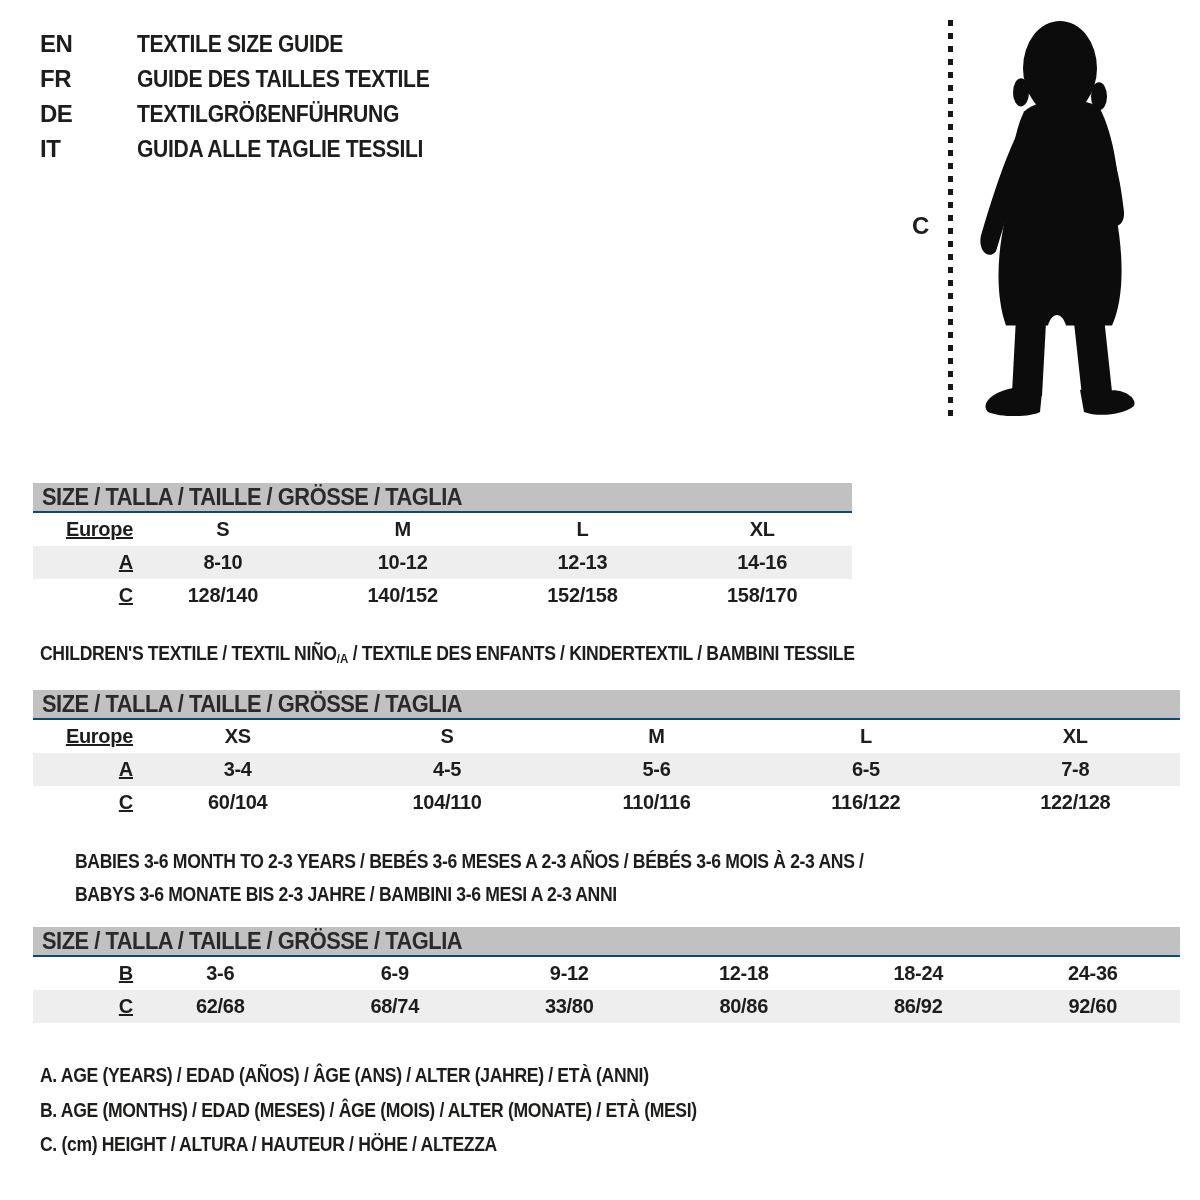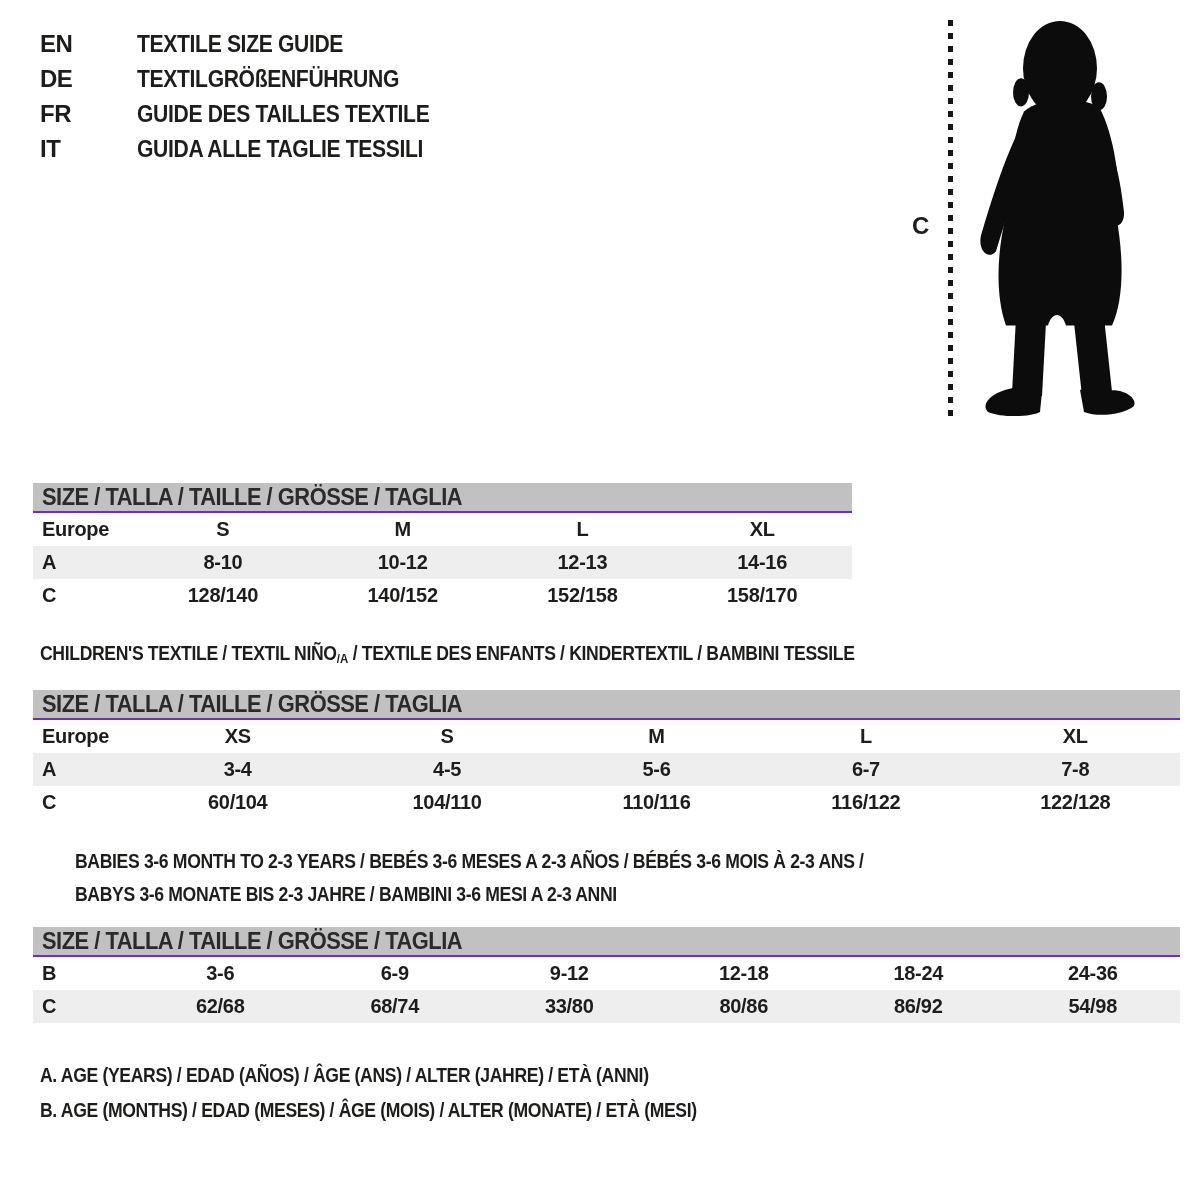--- a/index.html
+++ b/index.html
@@ -29,52 +29,52 @@
 
   
   .sec-title { position:absolute; left:40px; font-size:20px; line-height:24px; white-space:nowrap; }
   .sec-title .sub { font-size:13px; vertical-align:-3px; letter-spacing:0; }
   .babies-title .line { display:block; height:33px;margin-left:35px; }
 
   .size-table { position:absolute; left:33px; }
   .w-narrow { width:819px; }
   .w-wide { width:1147px; }
   .bar {
-    height:30px; background:#c2c1c1; border-bottom:2px solid #6d28d9;
+    height:30px; background:#c2c1c1; border-bottom:2px solid #0c4a6e;
     line-height:28px; padding-left:9px; font-size:23px; color:#2a2a2a;
   }
   .trow { display:grid; height:33px; align-items:center; font-size:20px; letter-spacing:-0.3px; }
   .cols4 { grid-template-columns:100px repeat(4,1fr); }
   .cols5 { grid-template-columns:100px repeat(5,1fr); }
   .cols6 { grid-template-columns:100px repeat(6,1fr); }
-  .trow .lbl { padding-left:9px; text-align:left; }
+  .trow .lbl { padding-left:9px; text-align:right;text-decoration:underline; }
   .trow .val { text-align:center; }
   .stripe { background:#efeeee; }
 
   
   .legend { position:absolute; left:40px; top:1064px; }
   .legend-line { height:34.5px; font-size:20px; white-space:nowrap; }
 </style>
 </head>
 <body>
 
 <div class="page">
 
   <div class="lang-header">
     <div class="lang-row">
       <span class="lang-code">EN</span>
       <span class="lang-title"><span class="cx">TEXTILE SIZE GUIDE</span></span>
     </div>
     <div class="lang-row">
+      <span class="lang-code">FR</span>
+      <span class="lang-title"><span class="cx">GUIDE DES TAILLES TEXTILE</span></span>
+    </div>
+    <div class="lang-row">
       <span class="lang-code">DE</span>
       <span class="lang-title"><span class="cx">TEXTILGRÖßENFÜHRUNG</span></span>
-    </div>
-    <div class="lang-row">
-      <span class="lang-code">FR</span>
-      <span class="lang-title"><span class="cx">GUIDE DES TAILLES TEXTILE</span></span>
     </div>
     <div class="lang-row">
       <span class="lang-code">IT</span>
       <span class="lang-title"><span class="cx">GUIDA ALLE TAGLIE TESSILI</span></span>
     </div>
   </div>
 
   <div class="measure-line"></div>
   <div class="height-label">C</div>
   <svg class="silhouette" viewBox="0 0 170 400" preserveAspectRatio="none" fill="#0c0c0c" xmlns="http://www.w3.org/2000/svg">
@@ -131,21 +131,21 @@
       <div class="val">S</div>
       <div class="val">M</div>
       <div class="val">L</div>
       <div class="val">XL</div>
     </div>
     <div class="trow cols5 stripe">
       <div class="lbl">A</div>
       <div class="val">3-4</div>
       <div class="val">4-5</div>
       <div class="val">5-6</div>
-      <div class="val">6-7</div>
+      <div class="val">6-5</div>
       <div class="val">7-8</div>
     </div>
     <div class="trow cols5">
       <div class="lbl">C</div>
       <div class="val">60/104</div>
       <div class="val">104/110</div>
       <div class="val">110/116</div>
       <div class="val">116/122</div>
       <div class="val">122/128</div>
     </div>
@@ -168,22 +168,23 @@
       <div class="val">18-24</div>
       <div class="val">24-36</div>
     </div>
     <div class="trow cols6 stripe">
       <div class="lbl">C</div>
       <div class="val">62/68</div>
       <div class="val">68/74</div>
       <div class="val">33/80</div>
       <div class="val">80/86</div>
       <div class="val">86/92</div>
-      <div class="val">54/98</div>
+      <div class="val">92/60</div>
     </div>
   </div>
 
   <div class="legend">
     <div class="legend-line"><span class="cx">A. AGE (YEARS) / EDAD (AÑOS) / ÂGE (ANS) / ALTER (JAHRE) / ETÀ (ANNI)</span></div>
     <div class="legend-line"><span class="cx">B. AGE (MONTHS) / EDAD (MESES) / ÂGE (MOIS) / ALTER (MONATE) / ETÀ (MESI)</span></div>
+    <div class="legend-line"><span class="cx">C. (cm) HEIGHT / ALTURA / HAUTEUR / HÖHE / ALTEZZA</span></div>
   </div>
 
 </div>
 
 </body></html>

